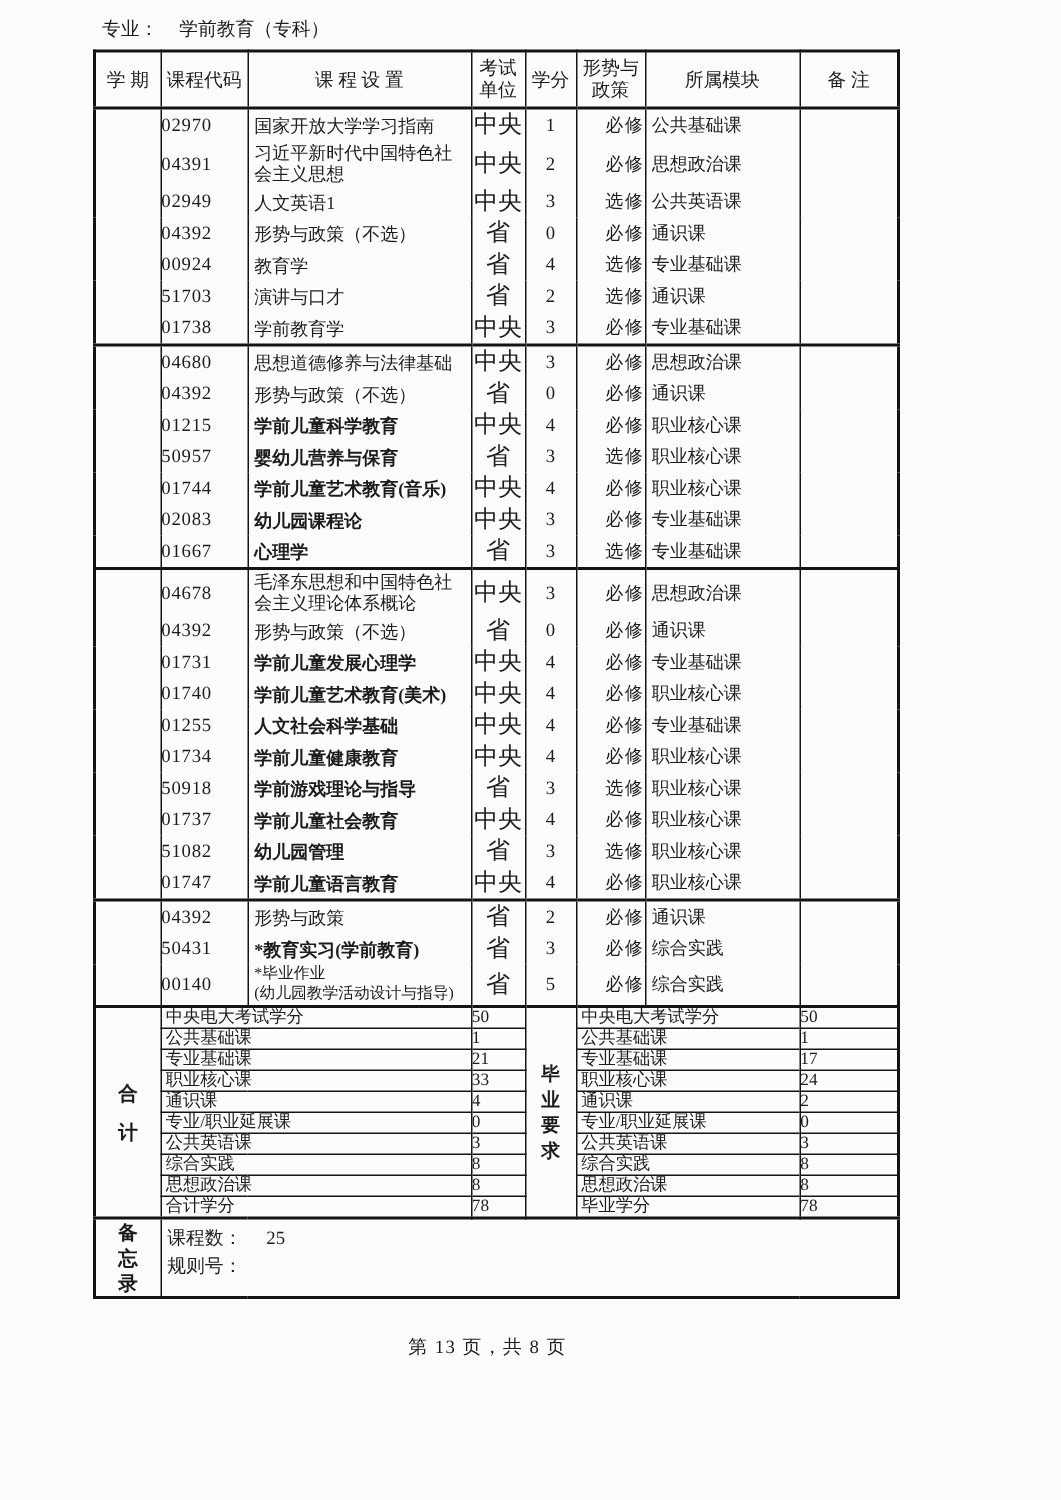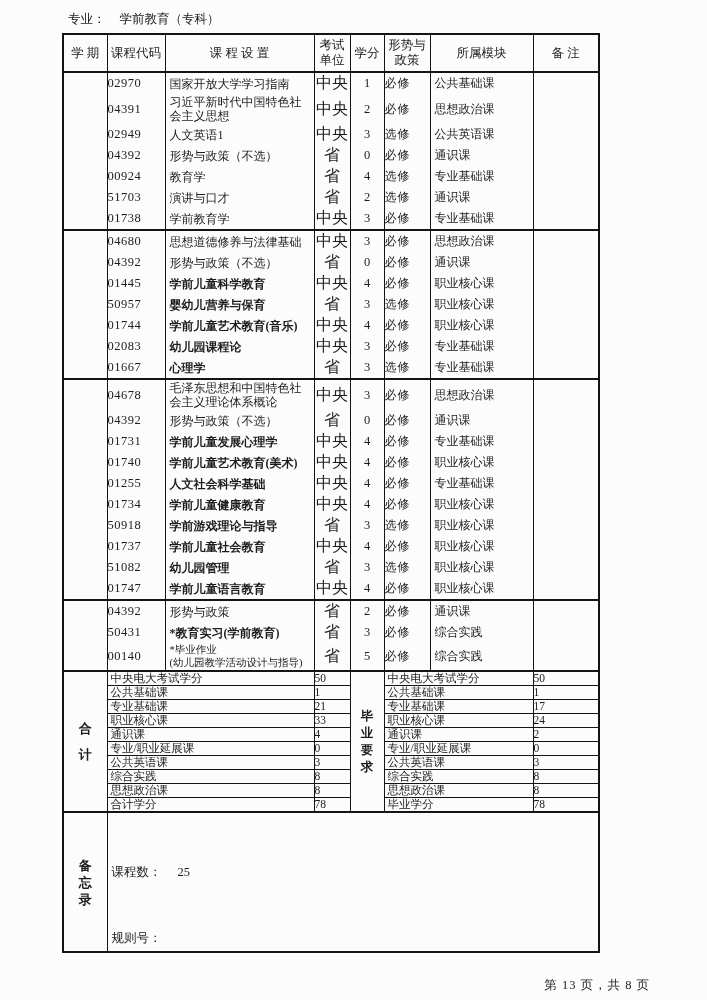--- a/index.html
+++ b/index.html
@@ -52,21 +52,21 @@
   tr.sec-start > td { border-top: 2.5px solid #141414; }
 
   
   .c-sem   { }
   .c-code  { line-height: 17px; font-size: 12.5px; letter-spacing: 0.5px; }
   .c-name  { text-align: left; padding: 1px 2px 1px 4px; font-size: 12px; line-height: 14px; white-space: pre-line; margin-left: 44px; }
   .c-name.bold { font-weight: bold; }
   .c-name.small { font-size: 10.5px; line-height: 12.5px; }
   .c-unit  { text-align: center; font-size: 16px; }
   .c-credits { text-align: center; font-size: 12.5px; }
-  .c-type  { text-align: left; font-size: 12px; letter-spacing: 1px; }
+  .c-type  { text-align: right; font-size: 12px; letter-spacing: 1px; }
   .c-module{ text-align: left; padding-left: 4px; font-size: 12px; }
   .c-note  { }
 
   
   .s-title {
     text-align: center;
     font-weight: bold;
     font-size: 13px;
     white-space: pre-line;
     line-height: 26px;
@@ -85,26 +85,26 @@
     margin-left: 36px;
   }
   tr.sec-start > .s-label, tr.sec-start > .s-val { border-top: 2.5px solid #141414; }
 
   
   .m-title {
     text-align: center; font-weight: bold; font-size: 13px;
     white-space: pre-line; line-height: 17px;
   }
   .m-body { padding: 3px 0 3px 4px; vertical-align: top; }
-  .m-body .memo-line { font-size: 12.5px; line-height: 19px; margin-top: 47px; }
+  .m-body .memo-line { font-size: 12.5px; line-height: 19px; }
   .m-body .memo-val { margin-left: 16px; font-size: 12.5px; }
 
   .page-footer {
     width: 650px;
-    text-align: right;
+    text-align: center;
     font-size: 12.5px;
     margin-top: 24px;
     letter-spacing: 1px;
   }
 </style>
 </head>
 <body>
 
 <div class="page">
 
@@ -207,21 +207,21 @@
         </tr>
         <tr>
           <td class="c-code">04392</td>
           <td class="c-name">形势与政策（不选）</td>
           <td class="c-unit">省</td>
           <td class="c-credits">0</td>
           <td class="c-type">必修</td>
           <td class="c-module">通识课</td>
         </tr>
         <tr>
-          <td class="c-code">01445</td>
+          <td class="c-code">01215</td>
           <td class="c-name bold">学前儿童科学教育</td>
           <td class="c-unit">中央</td>
           <td class="c-credits">4</td>
           <td class="c-type">必修</td>
           <td class="c-module">职业核心课</td>
         </tr>
         <tr>
           <td class="c-code">50957</td>
           <td class="c-name bold">婴幼儿营养与保育</td>
           <td class="c-unit">省</td>

